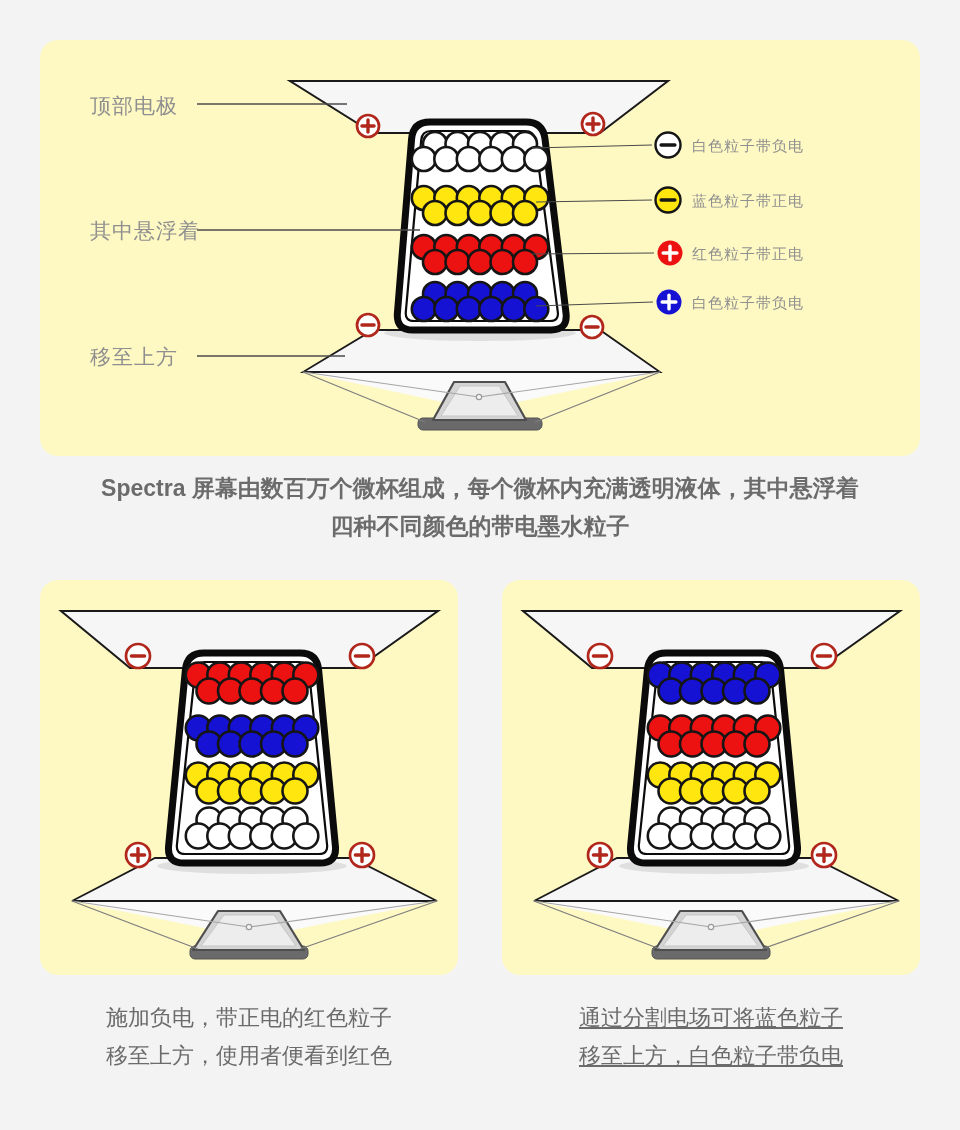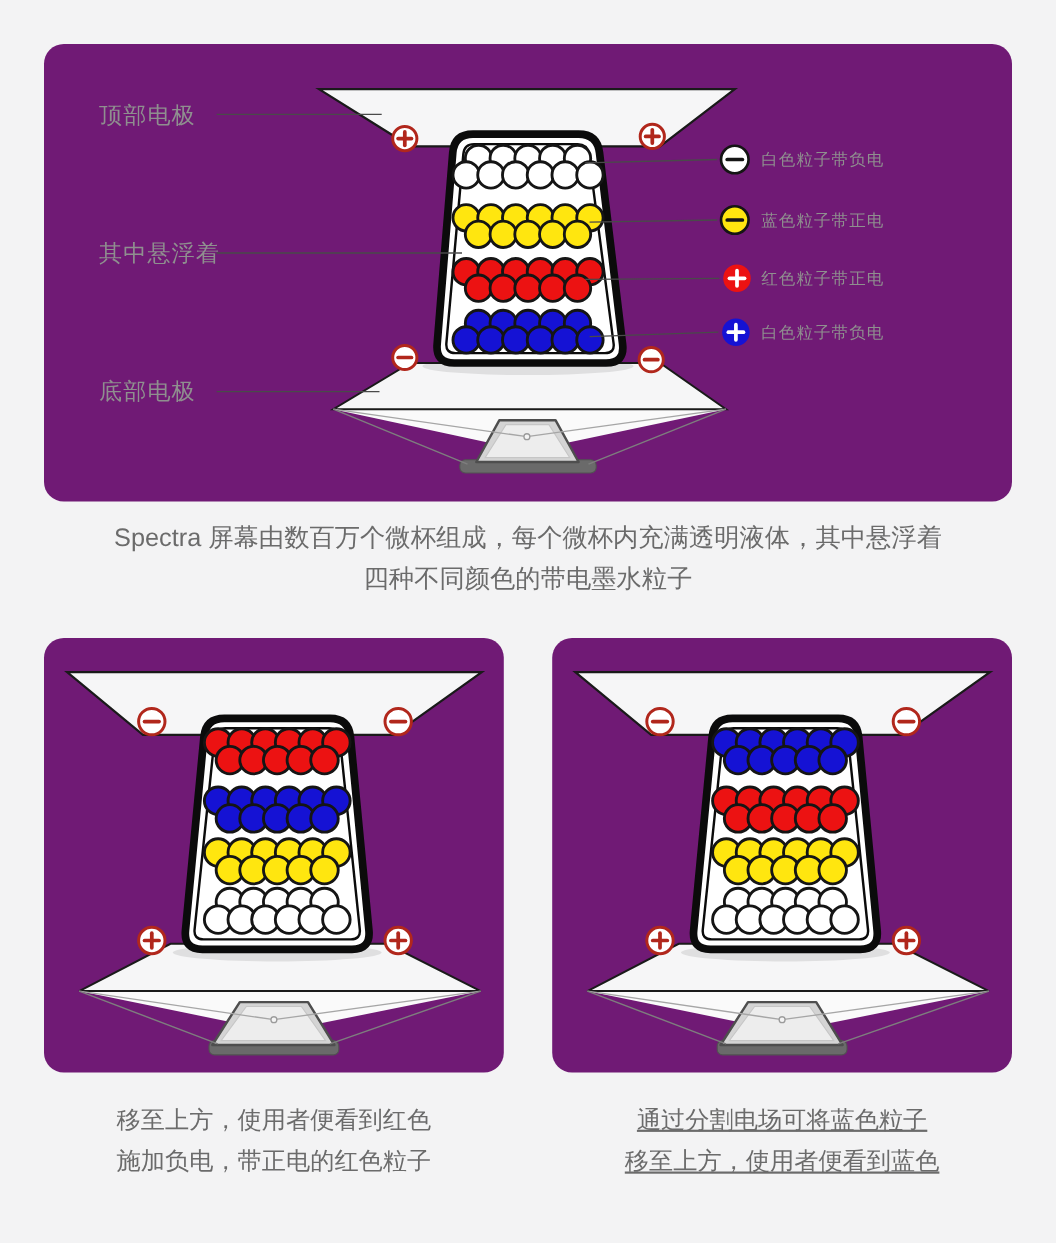--- a/index.html
+++ b/index.html
@@ -1,27 +1,27 @@
 <!DOCTYPE html>
 <html><head>
 <meta charset="utf-8">
 <style>
   html,body{margin:0;padding:0;}
   body{font-family:"Liberation Sans","DejaVu Sans",sans-serif;}
   .page{position:relative;width:960px;height:1130px;background:#f3f3f4;overflow:hidden;}
-  .card{position:absolute;background:#701a75;border-radius:18px;}
+  .card{position:absolute;background:#fef9c3;border-radius:18px;}
   .card-hero{left:40px;top:40px;width:880px;height:416px;}
   .card-small-left{left:40px;top:580px;width:418px;height:395px;}
   .card-small-right{left:502px;top:580px;width:418px;height:395px;}
   .card svg{position:absolute;left:0;top:0;}
   .dlabel{position:absolute;font-size:21px;color:#8f8f8f;letter-spacing:1px;white-space:nowrap;line-height:24px;}
   .legend-label{position:absolute;left:652px;font-size:15px;color:#8f8f8f;letter-spacing:1px;white-space:nowrap;line-height:28px;}
   .caption{position:absolute;text-align:center;color:#6b6b6b;}
   .caption div{white-space:nowrap;}
-  .main-caption{left:0;top:469px;width:960px;font-size:23px;line-height:38px;}
+  .main-caption{left:0;top:469px;width:960px;font-size:23px;line-height:38px;font-weight:bold;}
   .small-caption{top:999px;width:418px;font-size:22px;line-height:38px;}
   .small-caption-left{left:40px;}
   .small-caption-right{left:502px;text-decoration:underline;}
 </style>
 </head>
 <body>
 
 <div class="page">
 
   <section class="card card-hero">
@@ -141,21 +141,21 @@
           <line x1="496" y1="266" x2="613" y2="262" stroke="#4a4a4a" stroke-width="1.2"></line>
           <g>
             <circle cx="629" cy="262" r="12.5" fill="#1512d4" stroke="none" stroke-width="2.4"></circle>
             <line x1="622.125" y1="262" x2="635.875" y2="262" stroke="#ffffff" stroke-width="3.4" stroke-linecap="round"></line>
             <line x1="629" y1="255.125" x2="629" y2="268.875" stroke="#ffffff" stroke-width="3.4" stroke-linecap="round"></line>
           </g>
         </g>
       </svg>
     <div class="dlabel" style="left:50px;top:54px">顶部电极</div>
     <div class="dlabel" style="left:50px;top:179px">其中悬浮着</div>
-    <div class="dlabel" style="left:50px;top:305px">底部电极</div>
+    <div class="dlabel" style="left:50px;top:305px">移至上方</div>
     <div class="legend-label" style="top:92px">白色粒子带负电</div>
     <div class="legend-label" style="top:147px">蓝色粒子带正电</div>
     <div class="legend-label" style="top:200px">红色粒子带正电</div>
     <div class="legend-label" style="top:249px">白色粒子带负电</div>
   </section>
 
   <div class="caption main-caption">
     <div>Spectra 屏幕由数百万个微杯组成，每个微杯内充满透明液体，其中悬浮着</div>
     <div>四种不同颜色的带电墨水粒子</div>
   </div>
@@ -344,22 +344,22 @@
         </g>
         <g>
           <circle cx="322" cy="275" r="12" fill="#ffffff" stroke="#b1271c" stroke-width="2.7"></circle>
           <line x1="315.4" y1="275" x2="328.6" y2="275" stroke="#b1271c" stroke-width="3.4" stroke-linecap="round"></line>
           <line x1="322" y1="268.4" x2="322" y2="281.6" stroke="#b1271c" stroke-width="3.4" stroke-linecap="round"></line>
         </g>
       </svg>
   </section>
 
   <div class="caption small-caption small-caption-left">
+    <div>施加负电，带正电的红色粒子</div>
     <div>移至上方，使用者便看到红色</div>
-    <div>施加负电，带正电的红色粒子</div>
   </div>
 
   <div class="caption small-caption small-caption-right">
     <div>通过分割电场可将蓝色粒子</div>
-    <div>移至上方，使用者便看到蓝色</div>
+    <div>移至上方，白色粒子带负电</div>
   </div>
 
 </div>
 
 </body></html>

